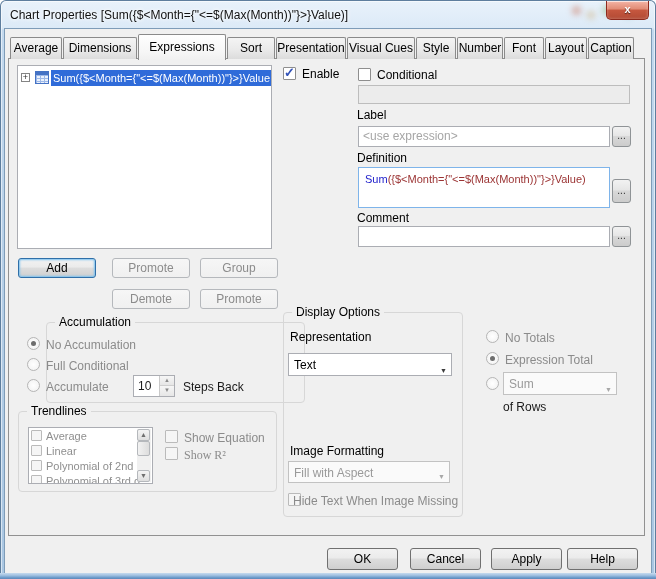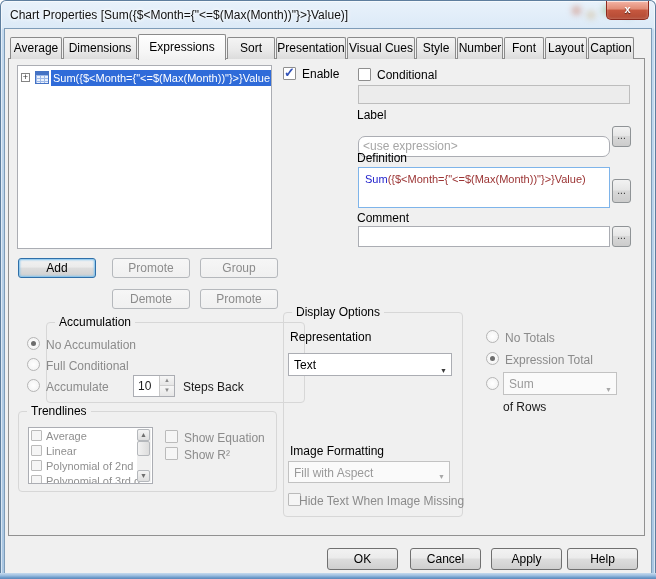--- a/index.html
+++ b/index.html
@@ -166,21 +166,21 @@
     <span class="cb checked" style="left:0;top:0;"></span>
     <span class="cbrow-label" style="position:absolute;left:19px;top:0px;">Enable</span>
   </div>
   <div style="position:absolute;left:358px;top:68px;">
     <span class="cb" style="left:0;top:0;"></span>
     <span class="cbrow-label" style="position:absolute;left:19px;top:0px;">Conditional</span>
   </div>
   <div class="fld-dis" style="left:358px;top:85px;width:272px;height:19px;"></div>
 
   <div class="lbl" style="left:357px;top:108px;">Label</div>
-  <div class="fld" style="left:358px;top:136px;width:252px;height:21px;border-radius:7px;">
+  <div class="fld" style="left:358px;top:126px;width:252px;height:21px;">
     <span class="placeholder">&lt;use expression&gt;</span>
   </div>
   <div class="browse" style="left:612px;top:126px;width:19px;height:21px;line-height:18px;">...</div>
 
   <div class="lbl" style="left:357px;top:151px;">Definition</div>
   <div style="position:absolute;left:358px;top:167px;width:252px;height:41px;background:#fff;border:1px solid #7EB4EA;">
     <div class="deftext">
       <span class="def-func">Sum</span><span class="def-rest">({$&lt;Month={"&lt;=$(Max(Month))"}&gt;}Value)</span>
     </div>
   </div>
@@ -236,37 +236,37 @@
     </div>
     <div class="sbar">
       <span class="sbtn" style="top:0;">▲</span>
       <span class="sthumb"></span>
       <span class="sbtn" style="bottom:0;">▼</span>
     </div>
   </div>
   <span class="cb cb-dis" style="left:165px;top:430px;"></span>
   <span class="dlbl" style="left:184px;top:431px;">Show Equation</span>
   <span class="cb cb-dis" style="left:165px;top:447px;"></span>
-  <span class="dlbl" style="left:184px;top:448px;">Show R²</span>
+  <span class="dlbl" style="left:184px;top:448px;font-family:Liberation Serif, serif;">Show R²</span>
 
   <div class="gbox" style="left:283px;top:312px;width:180px;height:205px;">
     <span class="gbox-title">Display Options</span>
   </div>
   <span class="lbl" style="left:290px;top:330px;">Representation</span>
   <div class="combo" style="left:288px;top:353px;width:164px;height:23px;line-height:19px;">
     <span>Text</span>
     <span class="combo-arrow">▼</span>
   </div>
   <span class="lbl" style="left:290px;top:444px;">Image Formatting</span>
   <div class="combo combo-dis" style="left:288px;top:461px;width:162px;height:22px;line-height:18px;">
     <span>Fill with Aspect</span>
     <span class="combo-arrow">▼</span>
   </div>
   <span class="cb cb-dis" style="left:288px;top:493px;"></span>
-  <span class="dlbl" style="left:299px;top:494px;">Hide Text When Image Missing</span>
+  <span class="dlbl" style="left:293px;top:494px;">Hide Text When Image Missing</span>
 
   <span class="radio" style="left:486px;top:330px;"></span>
   <span class="dlbl" style="left:505px;top:331px;">No Totals</span>
   <span class="radio on" style="left:486px;top:352px;"></span>
   <span class="dlbl" style="left:505px;top:353px;">Expression Total</span>
   <span class="radio" style="left:486px;top:377px;"></span>
   <div class="combo combo-dis" style="left:503px;top:372px;width:114px;height:23px;line-height:19px;">
     <span>Sum</span>
     <span class="combo-arrow">▼</span>
   </div>

